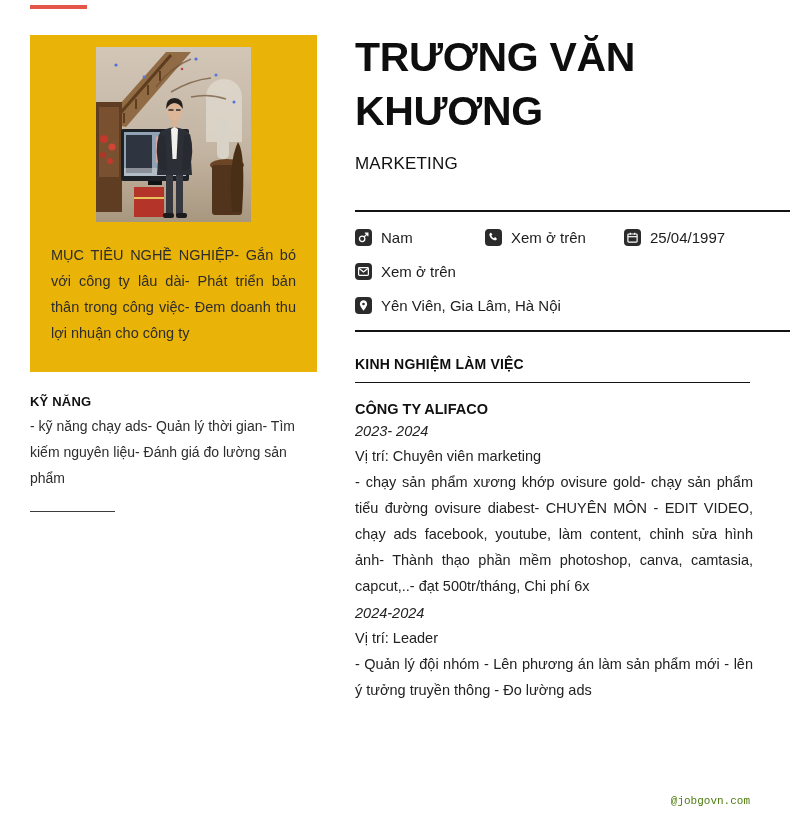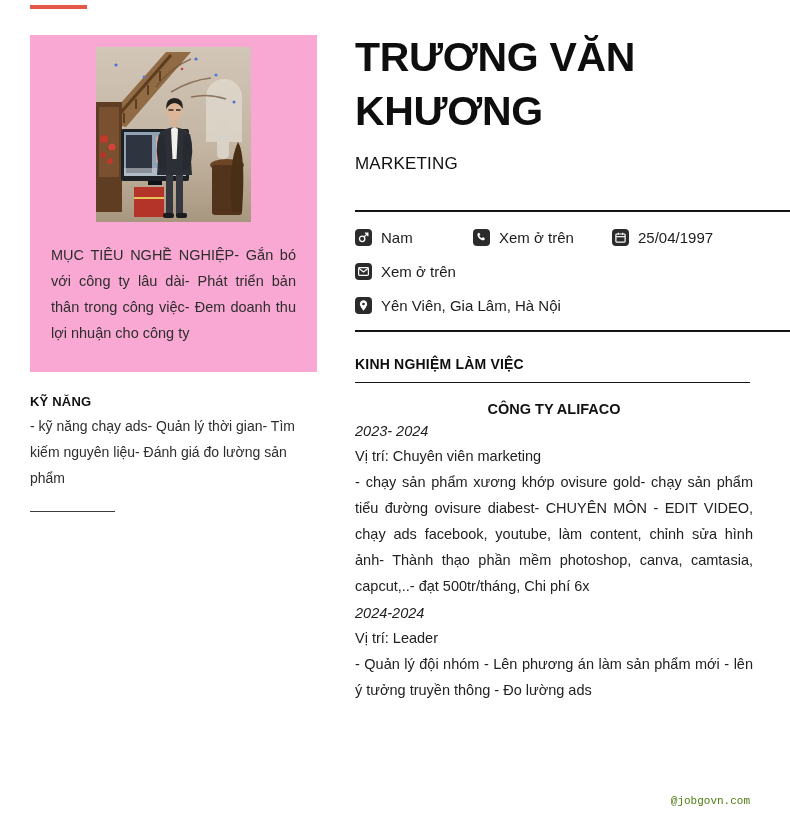--- a/index.html
+++ b/index.html
@@ -4,47 +4,47 @@
 <style>
   * { margin:0; padding:0; box-sizing:border-box; }
   html,body { background:#fff; }
   body { font-family:"Liberation Sans","DejaVu Sans",sans-serif; color:#1f1f1f; }
   .page { position:relative; width:790px; height:822px; background:#fff; overflow:hidden; }
 
   .accent-dash { position:absolute; left:30px; top:5px; width:57px; height:4px; background:#e45648; }
 
   
   .sidebar { position:absolute; left:30px; top:35px; width:287px; }
-  .profile-card { background:#f9a8d4; padding:12px 0 26px; }
+  .profile-card { background:#eab308; padding:12px 0 26px; }
   .photo { width:155px; height:175px; margin:0 auto; display:block; overflow:hidden; }
   .objective { margin:20px 21px 0; text-align:justify; font-size:14.5px; line-height:26px; color:#2d2d2d; }
   .skills-heading { margin-top:22px; font-size:13px; font-weight:bold; color:#111; letter-spacing:.2px; }
   .skills-text { margin-top:4px; font-size:14px; line-height:26px; color:#2d2d2d; }
   .skills-divider { width:85px; border-top:1px solid #3c3c3c; margin-top:20px; }
 
   
   .main { position:absolute; left:355px; top:30px; width:435px; }
   .candidate-name { font-size:41px; line-height:54px; font-weight:bold; color:#0e0e0e; letter-spacing:-.3px; }
   .candidate-title { margin-top:16px; font-size:17px; font-weight:normal; color:#111; letter-spacing:.2px; }
   .rule { border-top:2px solid #141414; width:435px; }
   .rule-top { margin-top:36px; }
   .rule-bottom { margin-top:8px; }
   .contact { padding-top:8px; }
   .contact-row { display:flex; align-items:center; height:34px; }
   .contact-item { display:flex; align-items:center; gap:9px; }
-  .ci-1 { width:118px; }
+  .ci-1 { width:130px; }
   .ci-2 { width:139px; }
   .badge { width:17px; height:17px; min-width:17px; background:#2b2b2b; border-radius:4px; display:flex; align-items:center; justify-content:center; }
   .badge svg { display:block; }
   .cval { font-size:15px; color:#1c1c1c; white-space:nowrap; }
 
   .section-heading { margin-top:24px; font-size:14px; font-weight:bold; color:#0e0e0e; letter-spacing:.2px; }
   .section-underline { width:395px; border-top:1.5px solid #141414; margin-top:10px; }
 
-  .job-company { margin-top:18px; font-size:14.5px; font-weight:bold; color:#111; width:398px;text-align:center; }
+  .job-company { margin-top:18px; font-size:14.5px; font-weight:bold; color:#111; width:398px; }
   .job-period { margin-top:6px; font-style:italic; font-size:14.5px; color:#222; }
   .job-position { margin-top:9px; font-size:14.5px; color:#222; }
   .job-desc { margin-top:5px; font-size:14.5px; line-height:26px; text-align:justify; color:#222; width:398px; }
   .job + .job { margin-top:6px; }
 
   .watermark { position:absolute; right:40px; top:795px; font-family:"Liberation Mono","DejaVu Sans Mono",monospace; font-size:11px; color:#4d7c0f; }
 </style>
 </head>
 <body>
 

